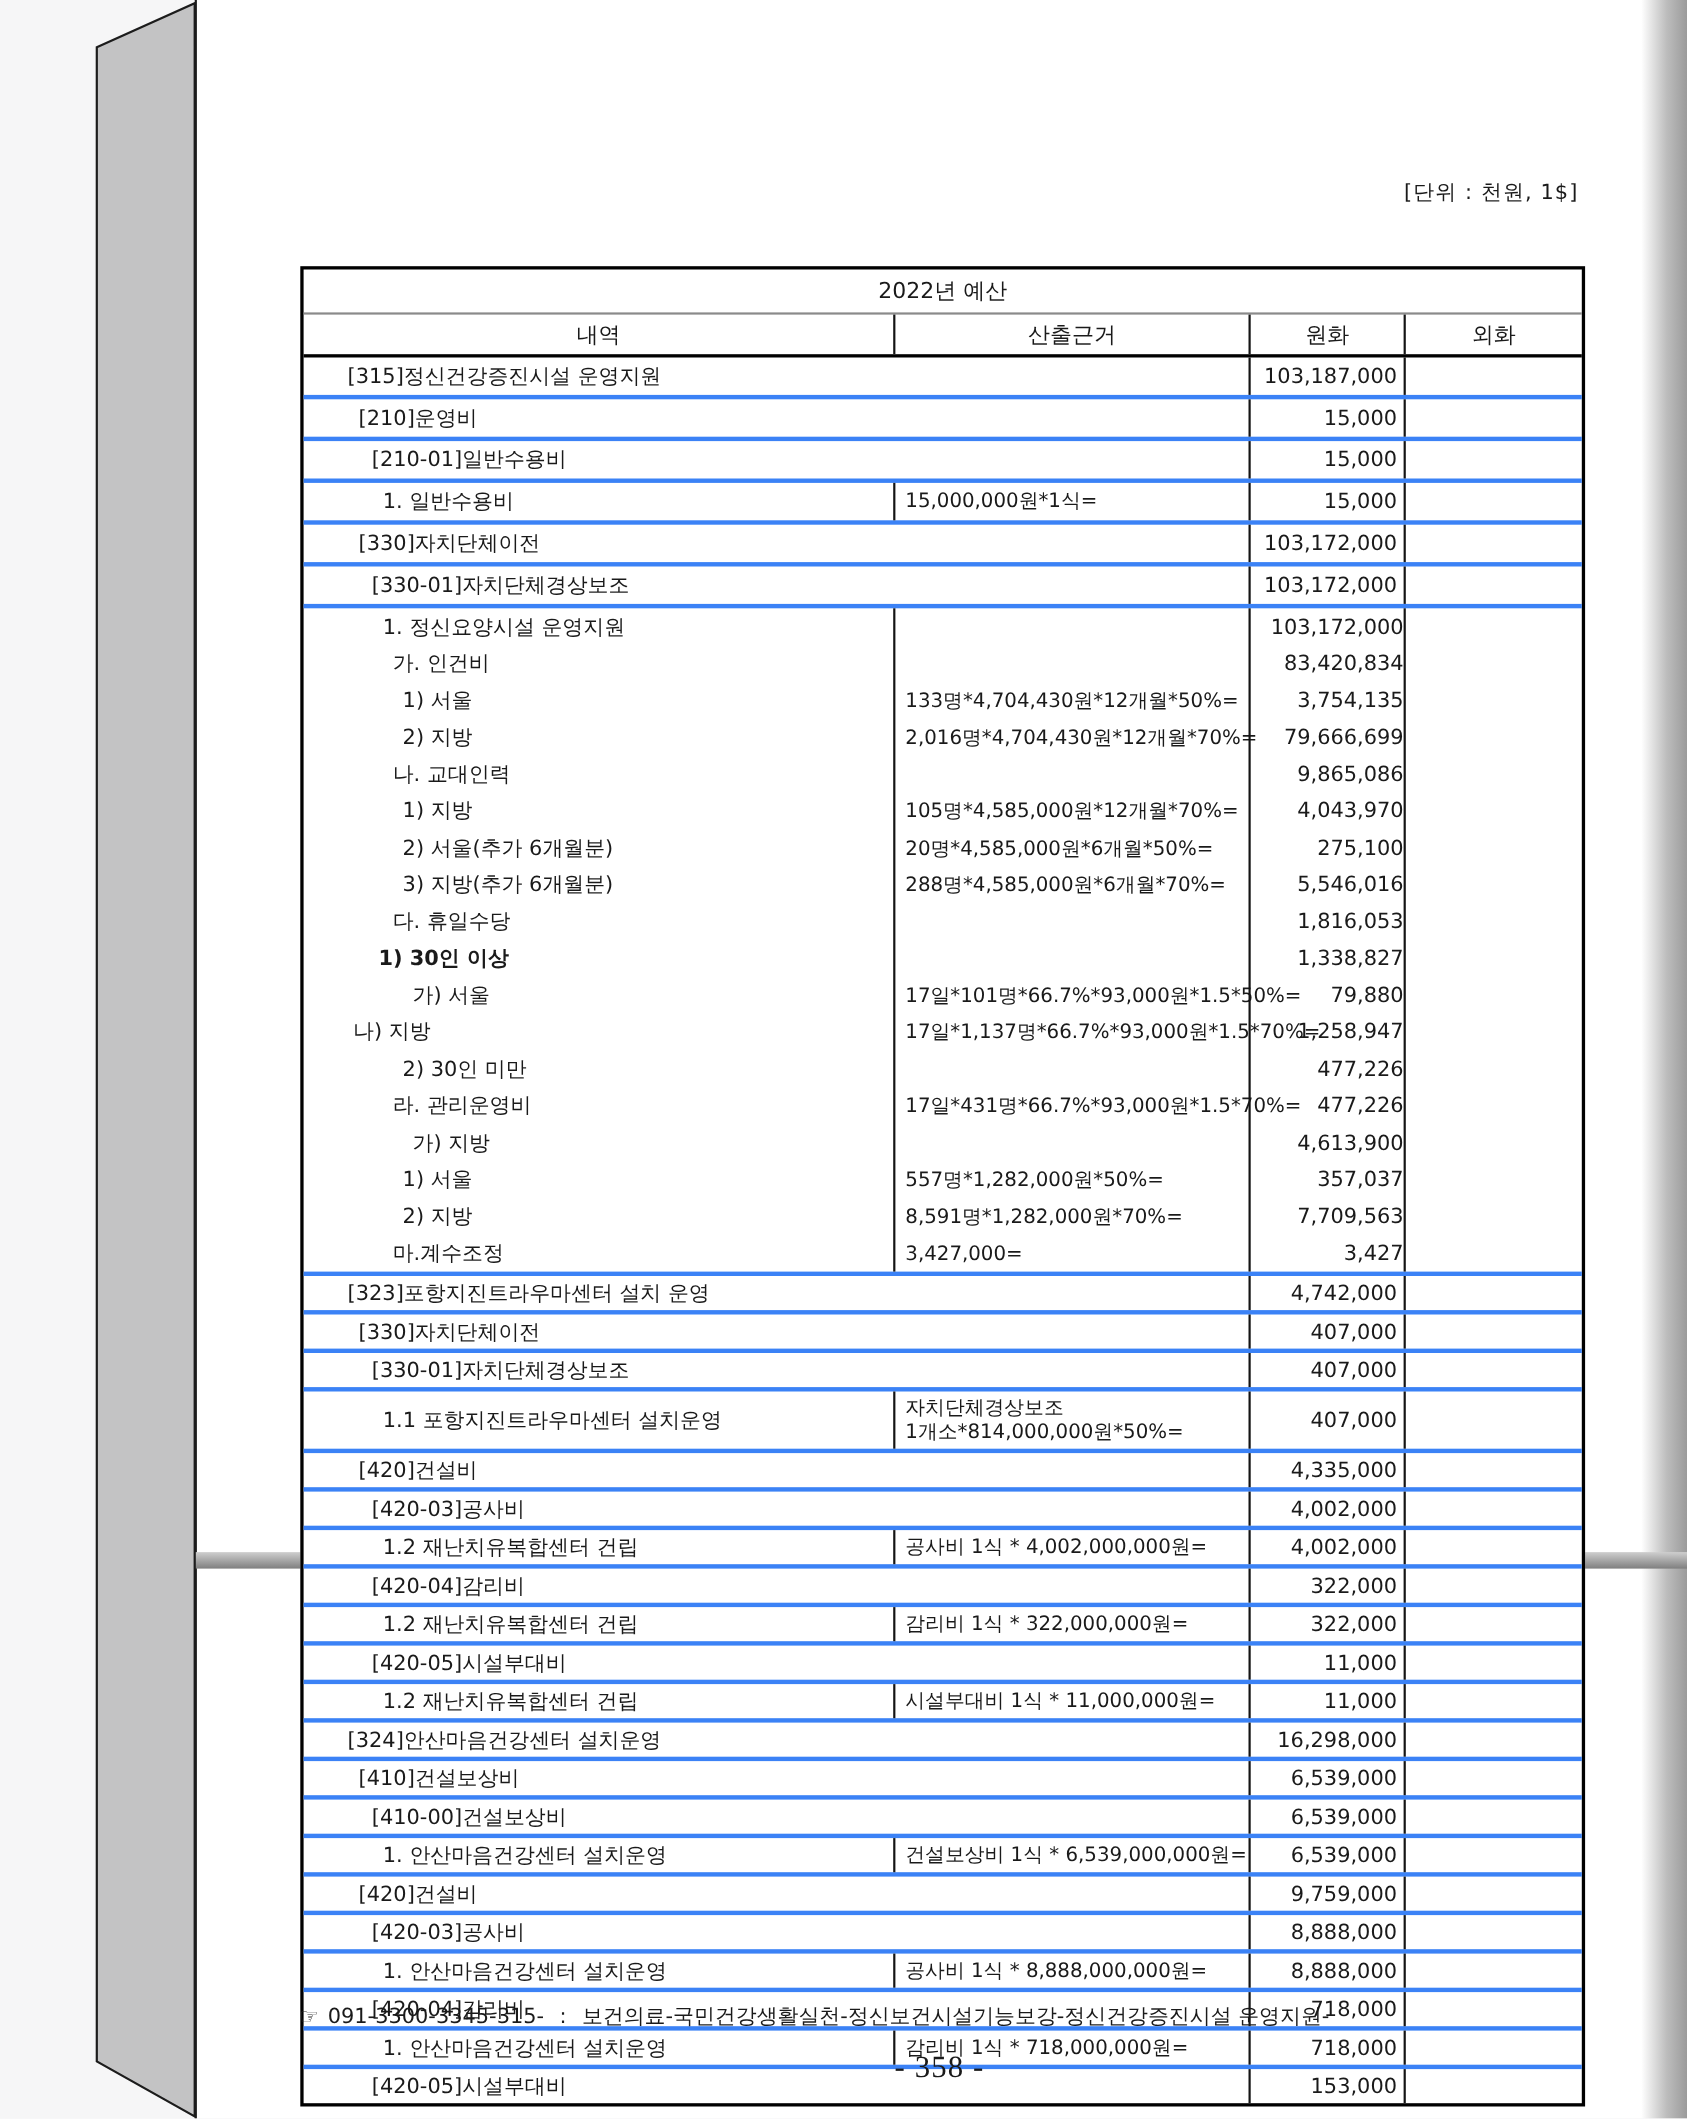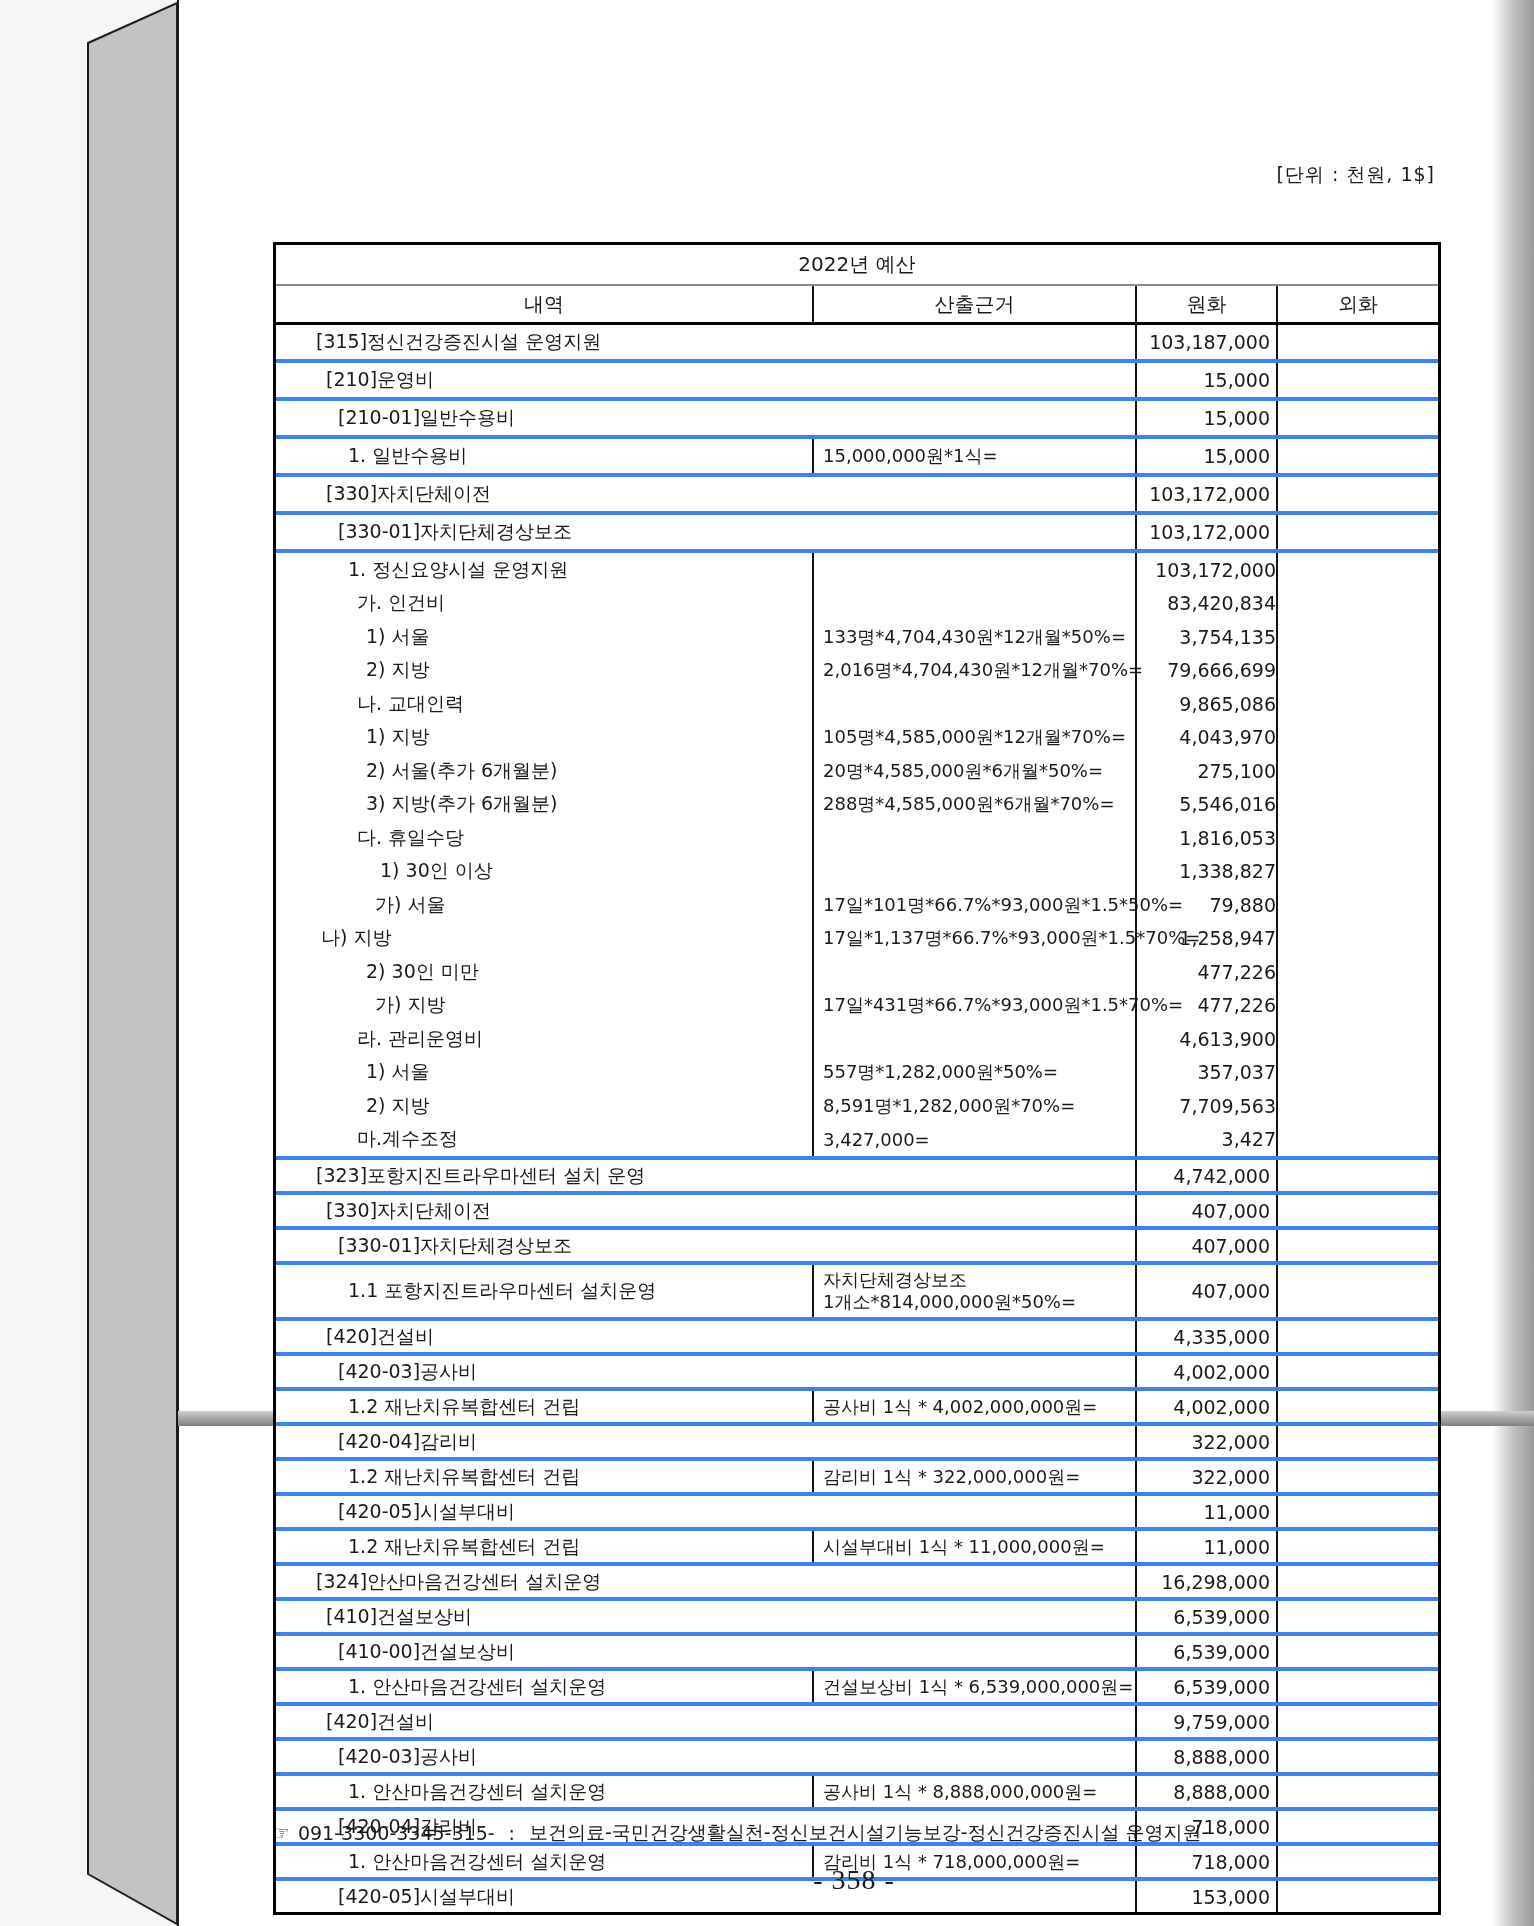--- a/index.html
+++ b/index.html
@@ -170,26 +170,26 @@
           <div class="cell c1">
             <div class="bl" style="padding-left: 72px;">1. 정신요양시설 운영지원</div>
             <div class="bl" style="padding-left: 81px;">가. 인건비</div>
             <div class="bl" style="padding-left: 90px;">1) 서울</div>
             <div class="bl" style="padding-left: 90px;">2) 지방</div>
             <div class="bl" style="padding-left: 81px;">나. 교대인력</div>
             <div class="bl" style="padding-left: 90px;">1) 지방</div>
             <div class="bl" style="padding-left: 90px;">2) 서울(추가 6개월분)</div>
             <div class="bl" style="padding-left: 90px;">3) 지방(추가 6개월분)</div>
             <div class="bl" style="padding-left: 81px;">다. 휴일수당</div>
-            <div class="bl" style="padding-left: 104px;">1) 30인 이상</div>
+            <div class="bl" style="padding-left: 68px; font-weight: bold;">1) 30인 이상</div>
             <div class="bl" style="padding-left: 99px;">가) 서울</div>
             <div class="bl" style="padding-left: 45px; text-align: center;">나) 지방</div>
             <div class="bl" style="padding-left: 90px;">2) 30인 미만</div>
+            <div class="bl" style="padding-left: 81px;">라. 관리운영비</div>
             <div class="bl" style="padding-left: 99px;">가) 지방</div>
-            <div class="bl" style="padding-left: 81px;">라. 관리운영비</div>
             <div class="bl" style="padding-left: 90px;">1) 서울</div>
             <div class="bl" style="padding-left: 90px;">2) 지방</div>
             <div class="bl" style="padding-left: 81px;">마.계수조정</div>
           </div>
           <div class="cell c2">
             <div class="bl basis"></div>
             <div class="bl basis"></div>
             <div class="bl basis">133명*4,704,430원*12개월*50%=</div>
             <div class="bl basis">2,016명*4,704,430원*12개월*70%=</div>
             <div class="bl basis"></div>

